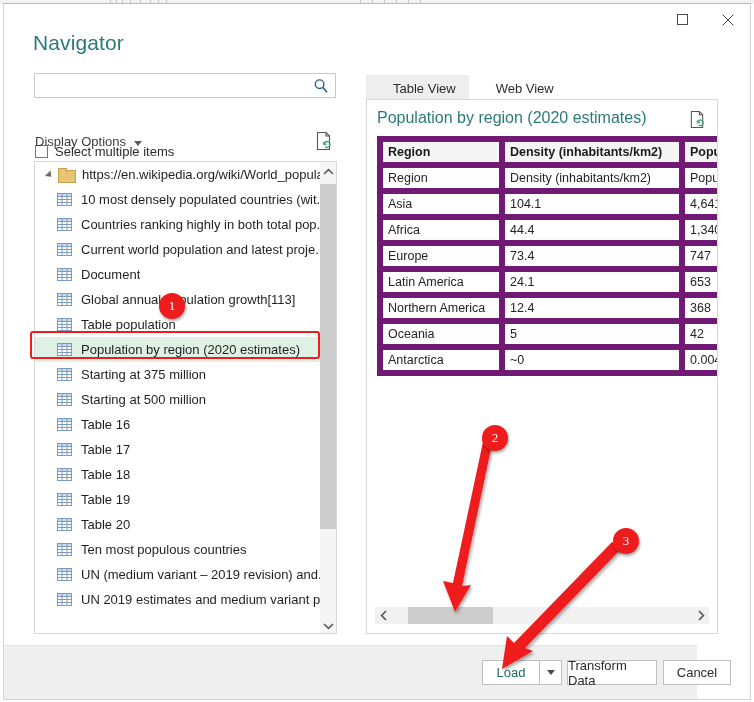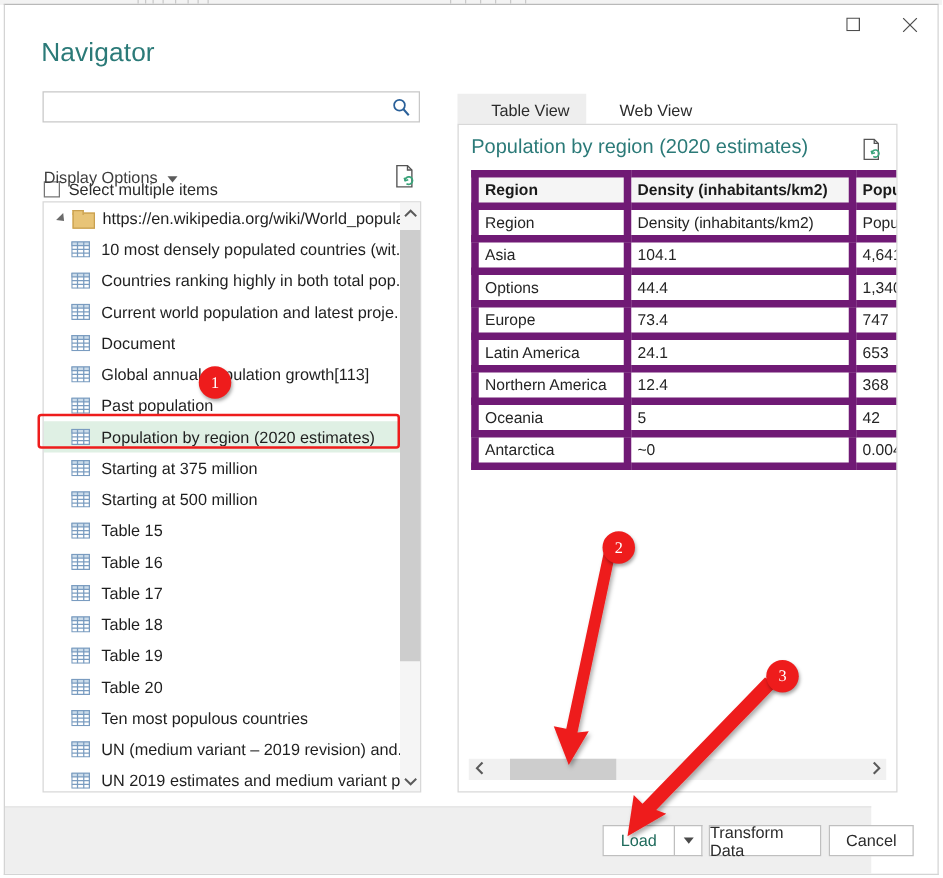--- a/index.html
+++ b/index.html
@@ -479,21 +479,21 @@
           </div>
           <div class="tnode">
             <span class="table-icon"><svg width="15" height="13" viewBox="0 0 15 13">
   <rect x="0.5" y="0.5" width="14" height="12" fill="#ffffff" stroke="#7a9cc0"></rect>
   <rect x="0.5" y="0.5" width="14" height="3" fill="#ccdcea" stroke="#7a9cc0"></rect>
   <line x1="5" y1="0.5" x2="5" y2="12.5" stroke="#7a9cc0"></line>
   <line x1="10" y1="0.5" x2="10" y2="12.5" stroke="#7a9cc0"></line>
   <line x1="0.5" y1="6.5" x2="14.5" y2="6.5" stroke="#7a9cc0"></line>
   <line x1="0.5" y1="9.5" x2="14.5" y2="9.5" stroke="#7a9cc0"></line>
 </svg></span>
-            <span class="tlabel">Past population</span>
+            <span class="tlabel">Table population</span>
           </div>
           <div class="tnode selected">
             <span class="table-icon"><svg width="15" height="13" viewBox="0 0 15 13">
   <rect x="0.5" y="0.5" width="14" height="12" fill="#ffffff" stroke="#7a9cc0"></rect>
   <rect x="0.5" y="0.5" width="14" height="3" fill="#ccdcea" stroke="#7a9cc0"></rect>
   <line x1="5" y1="0.5" x2="5" y2="12.5" stroke="#7a9cc0"></line>
   <line x1="10" y1="0.5" x2="10" y2="12.5" stroke="#7a9cc0"></line>
   <line x1="0.5" y1="6.5" x2="14.5" y2="6.5" stroke="#7a9cc0"></line>
   <line x1="0.5" y1="9.5" x2="14.5" y2="9.5" stroke="#7a9cc0"></line>
 </svg></span>
@@ -513,31 +513,20 @@
           <div class="tnode">
             <span class="table-icon"><svg width="15" height="13" viewBox="0 0 15 13">
   <rect x="0.5" y="0.5" width="14" height="12" fill="#ffffff" stroke="#7a9cc0"></rect>
   <rect x="0.5" y="0.5" width="14" height="3" fill="#ccdcea" stroke="#7a9cc0"></rect>
   <line x1="5" y1="0.5" x2="5" y2="12.5" stroke="#7a9cc0"></line>
   <line x1="10" y1="0.5" x2="10" y2="12.5" stroke="#7a9cc0"></line>
   <line x1="0.5" y1="6.5" x2="14.5" y2="6.5" stroke="#7a9cc0"></line>
   <line x1="0.5" y1="9.5" x2="14.5" y2="9.5" stroke="#7a9cc0"></line>
 </svg></span>
             <span class="tlabel">Starting at 500 million</span>
-          </div>
-          <div class="tnode">
-            <span class="table-icon"><svg width="15" height="13" viewBox="0 0 15 13">
-  <rect x="0.5" y="0.5" width="14" height="12" fill="#ffffff" stroke="#7a9cc0"></rect>
-  <rect x="0.5" y="0.5" width="14" height="3" fill="#ccdcea" stroke="#7a9cc0"></rect>
-  <line x1="5" y1="0.5" x2="5" y2="12.5" stroke="#7a9cc0"></line>
-  <line x1="10" y1="0.5" x2="10" y2="12.5" stroke="#7a9cc0"></line>
-  <line x1="0.5" y1="6.5" x2="14.5" y2="6.5" stroke="#7a9cc0"></line>
-  <line x1="0.5" y1="9.5" x2="14.5" y2="9.5" stroke="#7a9cc0"></line>
-</svg></span>
-            <span class="tlabel">Table 15</span>
           </div>
           <div class="tnode">
             <span class="table-icon"><svg width="15" height="13" viewBox="0 0 15 13">
   <rect x="0.5" y="0.5" width="14" height="12" fill="#ffffff" stroke="#7a9cc0"></rect>
   <rect x="0.5" y="0.5" width="14" height="3" fill="#ccdcea" stroke="#7a9cc0"></rect>
   <line x1="5" y1="0.5" x2="5" y2="12.5" stroke="#7a9cc0"></line>
   <line x1="10" y1="0.5" x2="10" y2="12.5" stroke="#7a9cc0"></line>
   <line x1="0.5" y1="6.5" x2="14.5" y2="6.5" stroke="#7a9cc0"></line>
   <line x1="0.5" y1="9.5" x2="14.5" y2="9.5" stroke="#7a9cc0"></line>
 </svg></span>
@@ -676,21 +665,21 @@
               <td>Region</td>
               <td>Density (inhabitants/km2)</td>
               <td>Population</td>
             </tr>
             <tr>
               <td>Asia</td>
               <td>104.1</td>
               <td>4,641</td>
             </tr>
             <tr>
-              <td>Options</td>
+              <td>Africa</td>
               <td>44.4</td>
               <td>1,340</td>
             </tr>
             <tr>
               <td>Europe</td>
               <td>73.4</td>
               <td>747</td>
             </tr>
             <tr>
               <td>Latin America</td>

